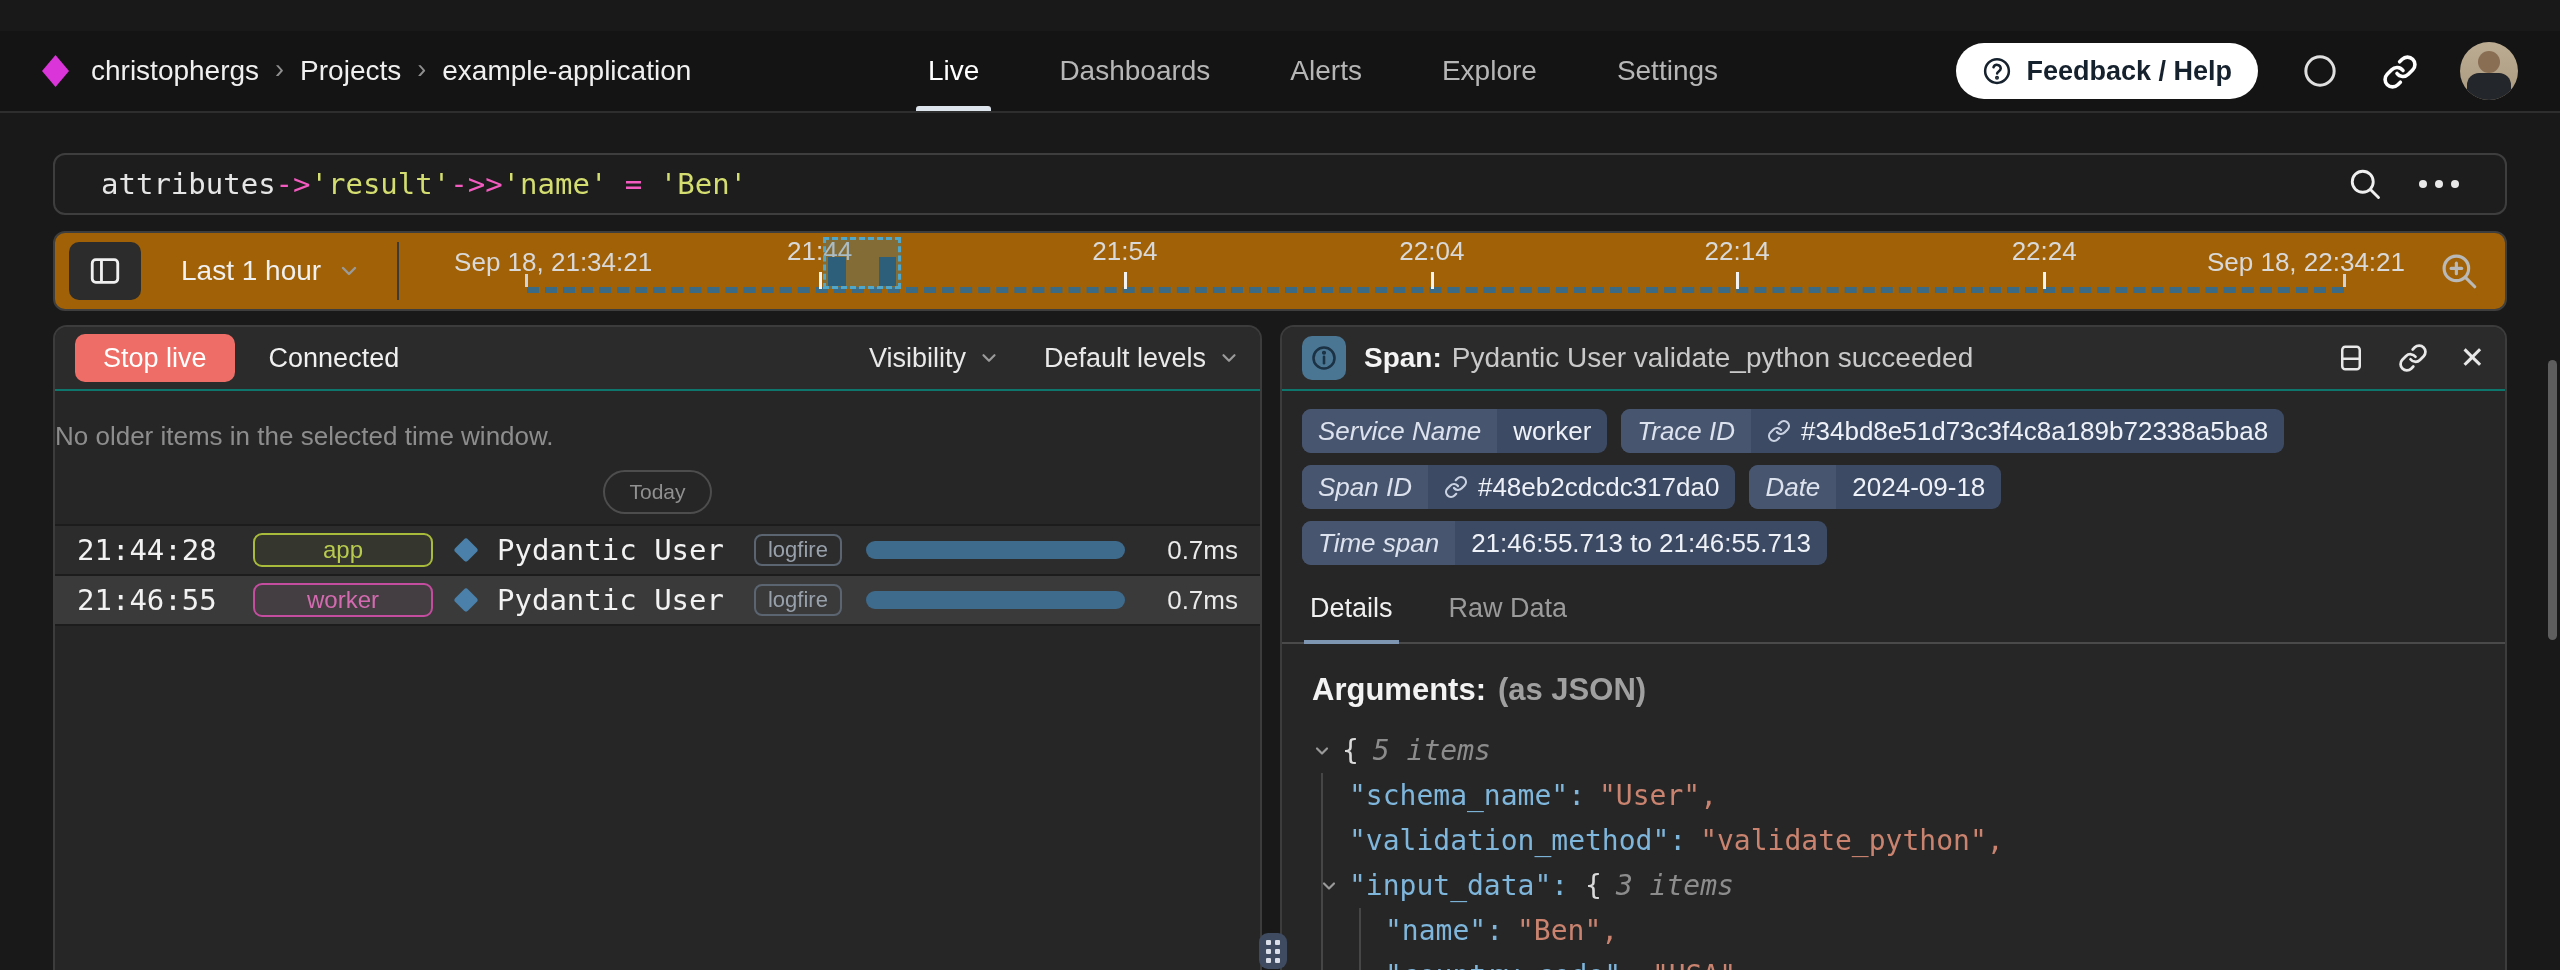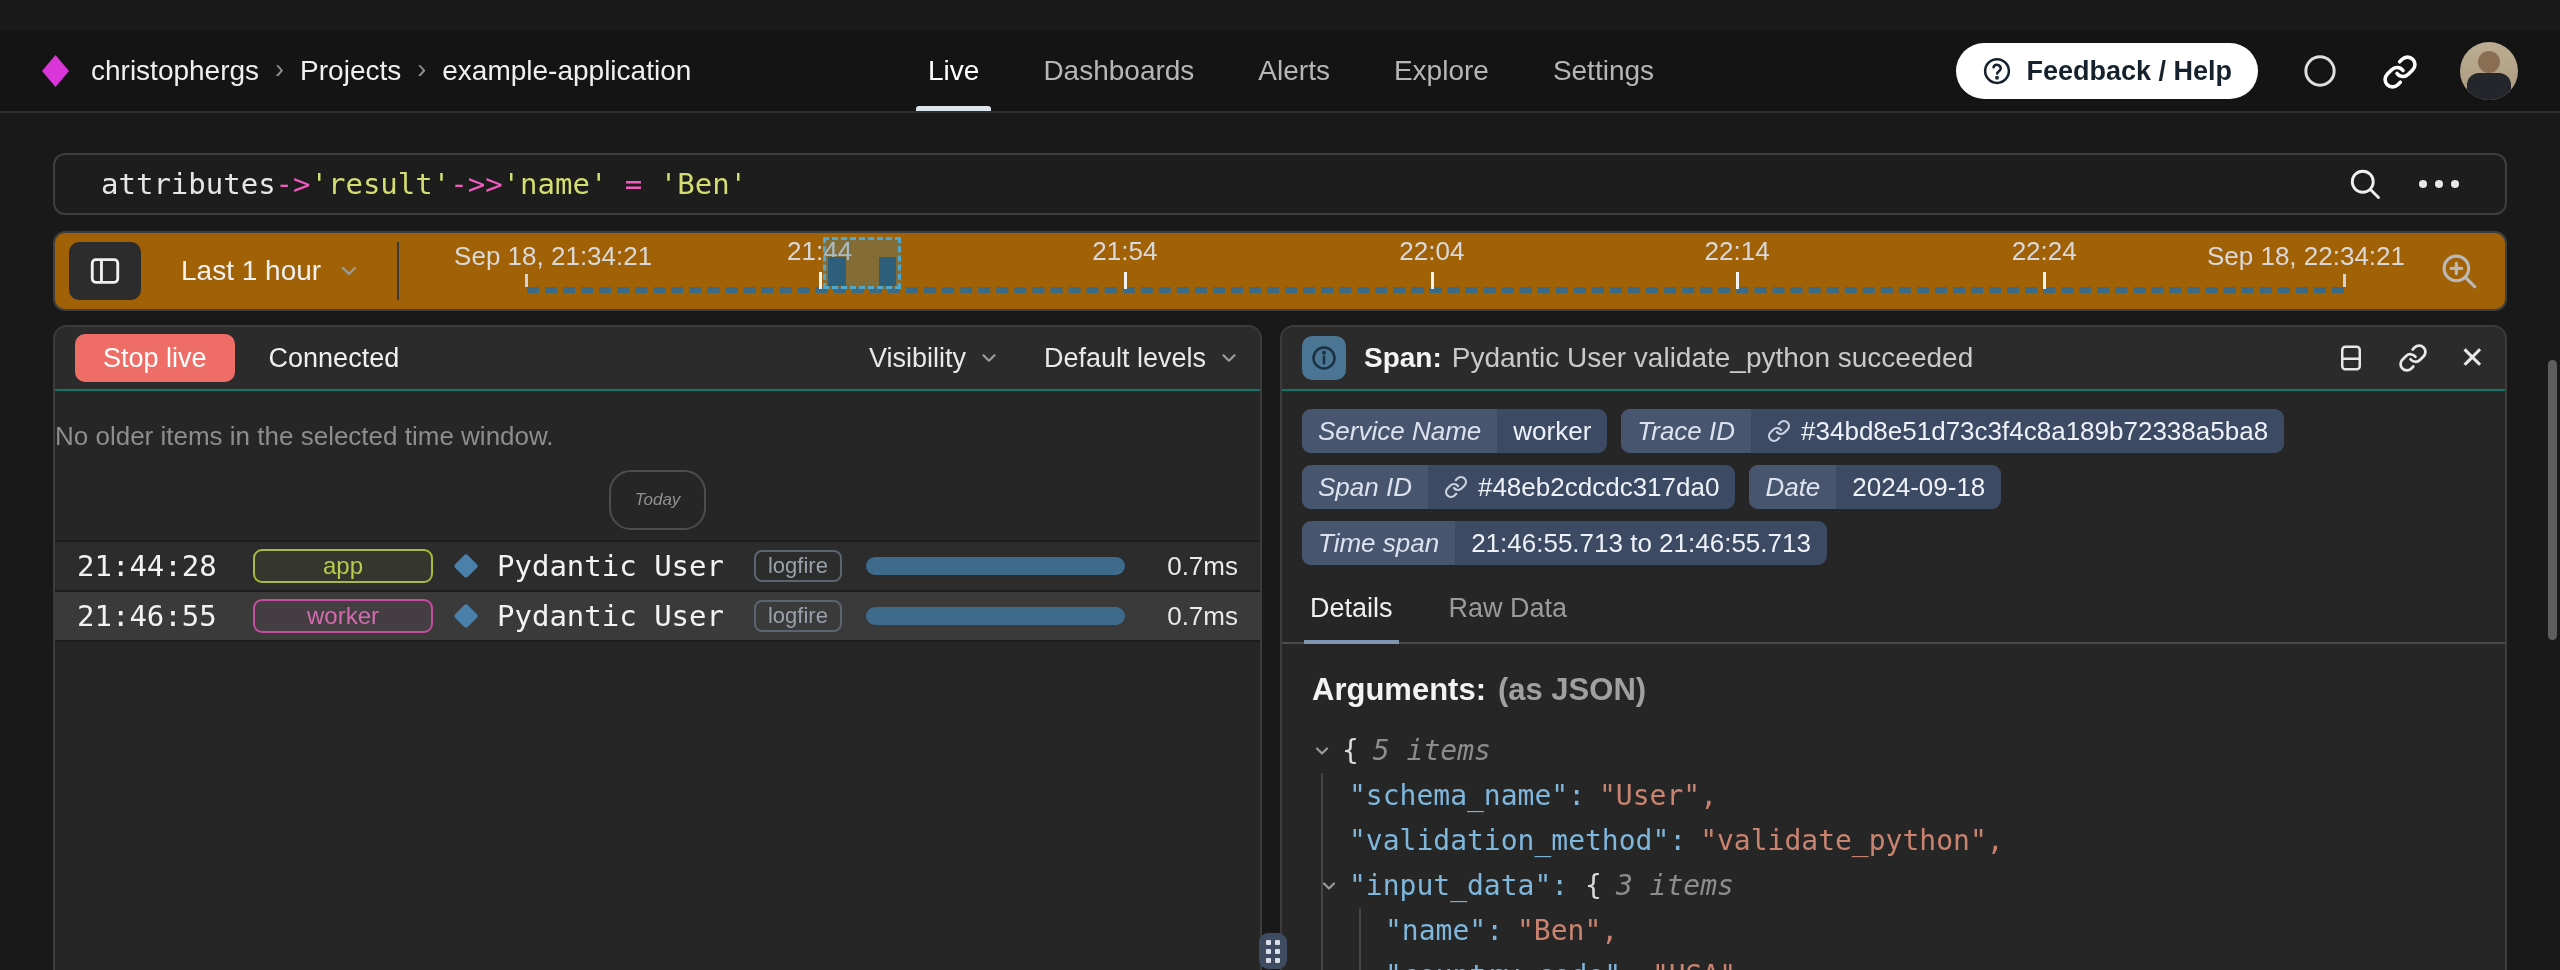--- a/index.html
+++ b/index.html
@@ -5,21 +5,21 @@
   * { margin:0; padding:0; box-sizing:border-box; }
   html,body { width:2560px; height:970px; overflow:hidden; }
   body { background:#191919; font-family:"Liberation Sans", sans-serif; color:#e8e8e8; position:relative; }
   svg { display:block; }
 
   
   .navbar { height:82px; background:#141414; border-bottom:2px solid #2e2e2e; display:flex; align-items:center; padding:0 42px; position:relative;margin-top:31px; }
   .logo { margin-right:22px; }
   .breadcrumb { display:flex; align-items:center; gap:16px; font-size:28px; color:#f0f0f0; }
   .crumb-sep { color:#8f8f8f; font-size:27px; padding-bottom:4px; }
-  .nav-tabs { position:absolute; left:928px; top:0; height:100%; display:flex; gap:64px; }
+  .nav-tabs { position:absolute; left:928px; top:0; height:100%; display:flex; gap:80px; }
   .nav-tab { display:flex; align-items:center; font-size:28px; color:#b6b6b6; position:relative; cursor:pointer; }
   .nav-tab.active { color:#ffffff; }
   .nav-tab.active::after { content:""; position:absolute; left:-12px; right:-12px; bottom:0; height:5px; background:#dde4eb; border-radius:3px 3px 0 0; }
   .nav-right { margin-left:auto; display:flex; align-items:center; gap:42px; }
   .feedback-btn { background:#ffffff; color:#16212e; height:56px; border-radius:30px; display:flex; align-items:center; gap:14px; padding:0 26px; font-size:27px; font-weight:700; cursor:pointer; }
   .icon-btn { color:#e9e9e9; cursor:pointer; }
   .avatar { width:58px; height:58px; border-radius:50%; background:linear-gradient(#bcac92,#a99a80); position:relative; overflow:hidden; }
   .avatar::before { content:""; position:absolute; left:18px; top:9px; width:22px; height:22px; border-radius:50%; background:#8a6e53; }
   .avatar::after { content:""; position:absolute; left:7px; top:31px; width:44px; height:30px; border-radius:12px 12px 0 0; background:#23262b; }
 
@@ -34,21 +34,21 @@
   .dots { display:flex; gap:8px; }
   .dots i { width:8px; height:8px; border-radius:50%; background:#e8e8e8; }
 
   
   .time-bar { margin:16px 53px 0; height:80px; background:#a16207; border:2px solid #3e3e3e; border-radius:12px; display:flex; align-items:center; }
   .panel-toggle { margin-left:14px; width:72px; height:58px; background:#2c2c2c; border-radius:10px; display:flex; align-items:center; justify-content:center; color:#f0f0f0; cursor:pointer; }
   .range-select { display:flex; align-items:center; gap:16px; margin-left:40px; font-size:28px; color:#f0f0f0; cursor:pointer; }
   .range-select .chev { color:#9a9a9a; }
   .tb-divider { width:2px; height:58px; background:#3a3a3a; margin:0 10px 0 36px; }
   .timeline { flex:1; position:relative; height:100%; }
-  .tl-label { position:absolute; top:8px; font-size:26px; color:#d9d9d9; }
+  .tl-label { position:absolute; top:14px; font-size:26px; color:#d9d9d9; }
   .tl-start { left:45px; }
   .tl-end { right:8px; }
   .tl-track { position:absolute; left:118px; right:69px; bottom:16px; height:6px; border-bottom:6px dashed #3a6a84; }
   .tl-track::before, .tl-track::after { content:""; position:absolute; width:3px; height:13px; background:#cfd3d8; top:-13px; }
   .tl-track::before { left:-2px; } .tl-track::after { right:-2px; }
   .tick { position:absolute; bottom:0; }
   .tick-mark { position:absolute; bottom:-2px; left:-1px; width:3px; height:17px; background:#f2f2f2; }
   .tick-label { position:absolute; bottom:20px; left:0; transform:translateX(-50%); font-size:26px; color:#d9d9d9; white-space:nowrap; }
   .tl-selection { position:absolute; bottom:-2px; height:52px; border:3px dashed #4fa8cc; background:rgba(70,132,160,.32); cursor:move; }
   .tl-selection .hbar { position:absolute; bottom:0; width:24%; height:62%; background:#2e5f7a; }
@@ -62,21 +62,21 @@
   .right-panel { flex:1; position:relative; }
   .panel-header { height:64px; background:#2b2b2b; border-bottom:2px solid #0f766e; display:flex; align-items:center; padding:0 20px; }
 
   .stop-btn { background:#ee6e67; color:#ffffff; border:none; height:48px; border-radius:10px; padding:0 28px; font-size:27px; font-family:inherit; cursor:pointer; }
   .conn-status { margin-left:34px; font-size:27px; color:#f0f0f0; }
   .lp-controls { margin-left:auto; display:flex; gap:44px; }
   .dropdown { display:flex; align-items:center; gap:12px; font-size:27px; color:#e9e9e9; cursor:pointer; }
   .dropdown .chev { color:#9a9a9a; }
 
   .empty-msg { text-align:left; margin-top:30px; font-size:26px; color:#8d8d8d; }
-  .today-pill { width:fit-content; margin:18px auto 0; border:2px solid #4d4d4d; border-radius:22px; padding:18px 24px; font-size:17px; color:#909090; cursor:pointer;font-style:italic; }
+  .today-pill { width:fit-content; margin:18px auto 0; border:2px solid #4d4d4d; border-radius:22px; padding:8px 24px; font-size:21px; color:#909090; cursor:pointer; }
 
   .rows { margin-top:10px; border-top:2px solid #1c1c1c; }
   .log-row { height:50px; display:flex; align-items:center; padding:0 22px; border-bottom:2px solid #1c1c1c; font-family:"DejaVu Sans Mono", monospace; font-size:29px; cursor:pointer; }
   .log-row.r0 { background:#2c2c2c; }
   .log-row.r1 { background:#3a3a3a; }
   .row-time { width:160px; color:#f2f2f2; }
   .svc-badge { width:180px; height:34px; margin-left:16px; display:flex; align-items:center; justify-content:center; border-radius:9px; font-family:"Liberation Sans", sans-serif; font-size:24px; }
   .svc-app { color:#b9cb4f; border:2.5px solid #a9bb3a; background:rgba(185,203,79,.07); }
   .svc-worker { color:#d36bb0; border:2.5px solid #c44da0; background:rgba(211,107,176,.07); }
   .row-diamond { width:18px; height:18px; background:#4a80aa; transform:rotate(45deg); border-radius:3px; margin-left:24px; flex:none; }

